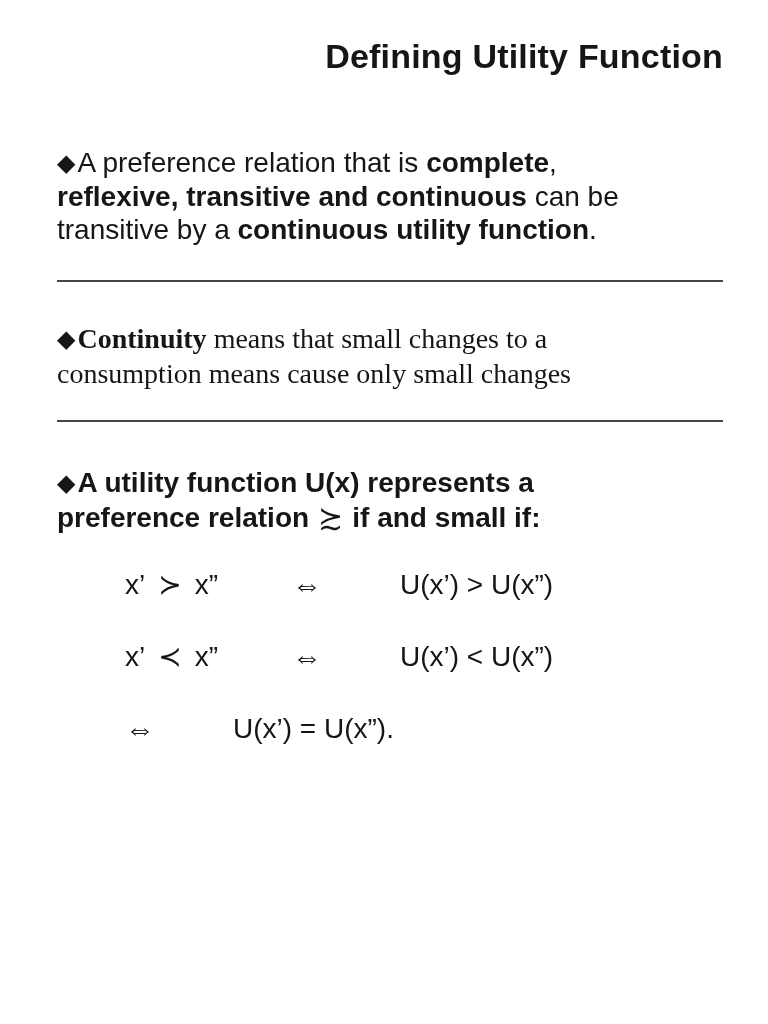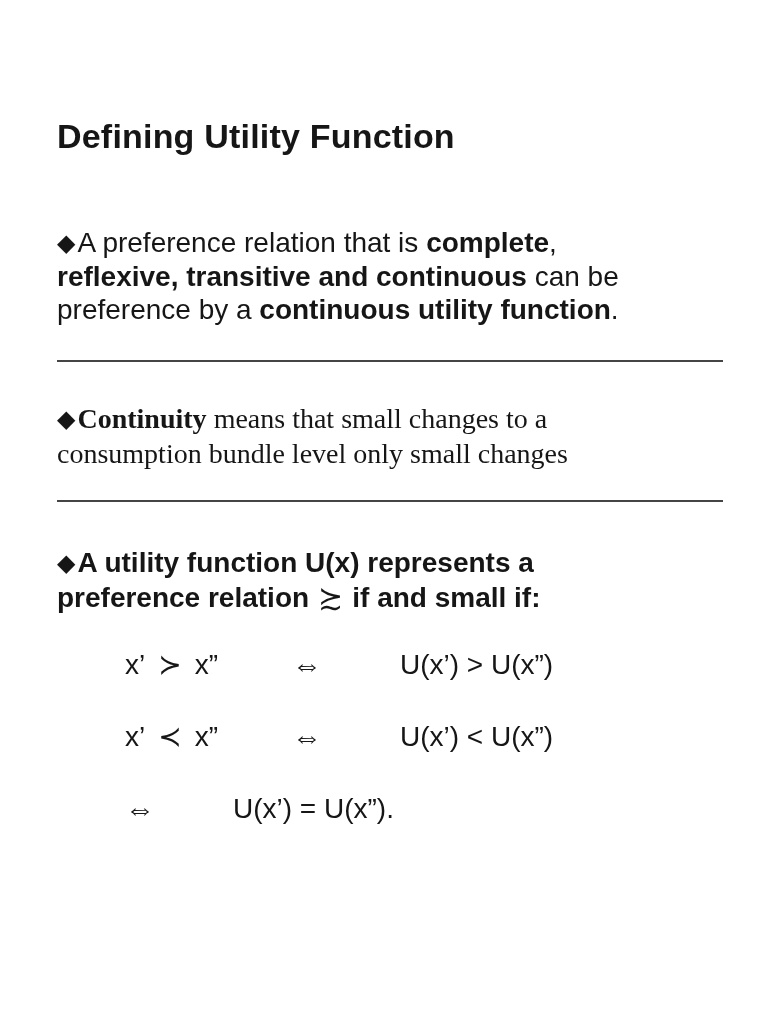--- a/index.html
+++ b/index.html
@@ -13,25 +13,25 @@
     background:var(--bg-color);
     color:var(--text-color);
     font-family:"Liberation Sans","DejaVu Sans",sans-serif;
   }
   .slide{
     position:relative;
     width:768px;height:1024px;
     padding:0 45px 0 57px;
   }
   .title{
-    margin-top:116px;
+    margin-top:36px;
     font-size:34px;
     line-height:40px;
     font-weight:700;
-    text-align:left;
+    text-align:right;
     letter-spacing:.2px;
   }
   .para{
     font-size:28px;
     line-height:33px;
     font-weight:400;
   }
   .para .line{display:block;white-space:nowrap;}
   .para b{font-weight:700;}
   .para-1{margin-top:70px;}
@@ -78,28 +78,28 @@
 </head>
 <body>
 
 <div class="slide">
 
   <h1 class="title">Defining Utility Function</h1>
 
   <p class="para para-1">
     <span class="line"><span class="bullet">◆</span><span>A preference relation that is </span><b>complete</b><span>,</span></span>
     <span class="line"><b>reflexive, transitive and continuous</b><span> can be</span></span>
-    <span class="line"><span>preference by a </span><b>continuous utility function</b><span>.</span></span>
+    <span class="line"><span>transitive by a </span><b>continuous utility function</b><span>.</span></span>
   </p>
 
   <div class="rule rule-1"></div>
 
   <p class="para para-2">
     <span class="line"><span class="bullet">◆</span><b>Continuity</b><span> means that small changes to a</span></span>
-    <span class="line"><span>consumption bundle level only small changes</span></span>
+    <span class="line"><span>consumption means cause only small changes</span></span>
   </p>
 
   <div class="rule rule-2"></div>
 
   <p class="para para-3">
     <span class="line"><span class="bullet">◆</span><span>A utility function U(x) represents a</span></span>
     <span class="line"><span>preference relation</span><span class="relsym">≿</span><span>if and small if:</span></span>
   </p>
 
   <div class="math-block">

